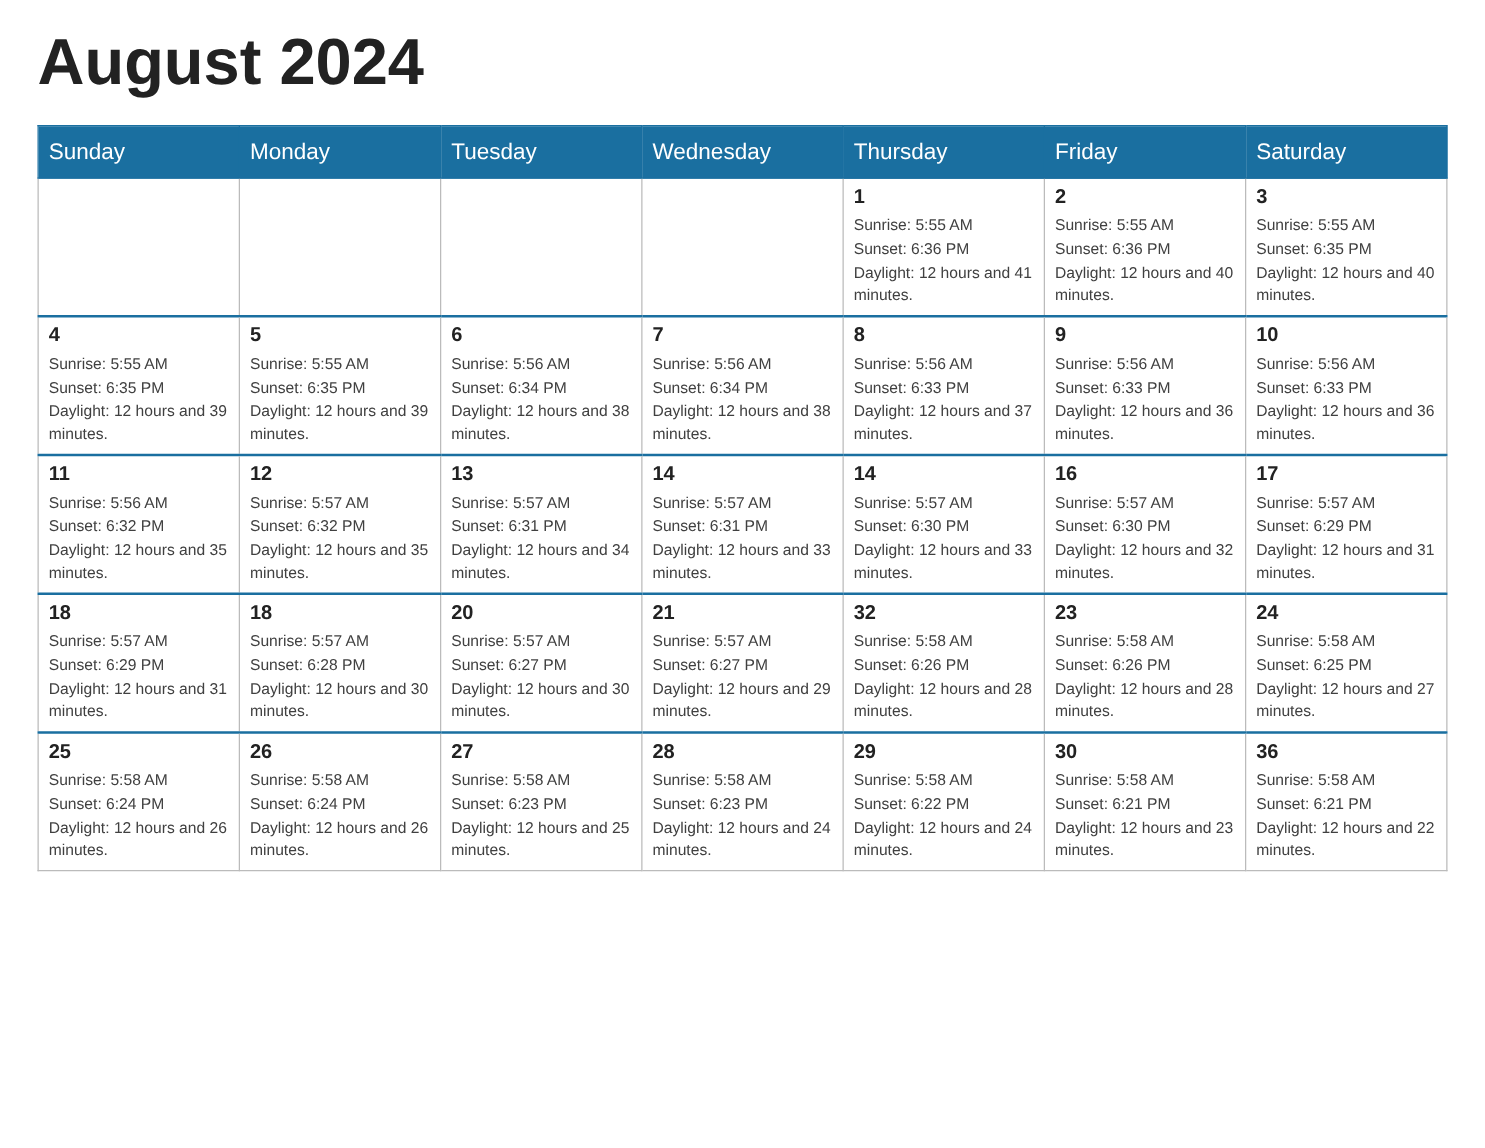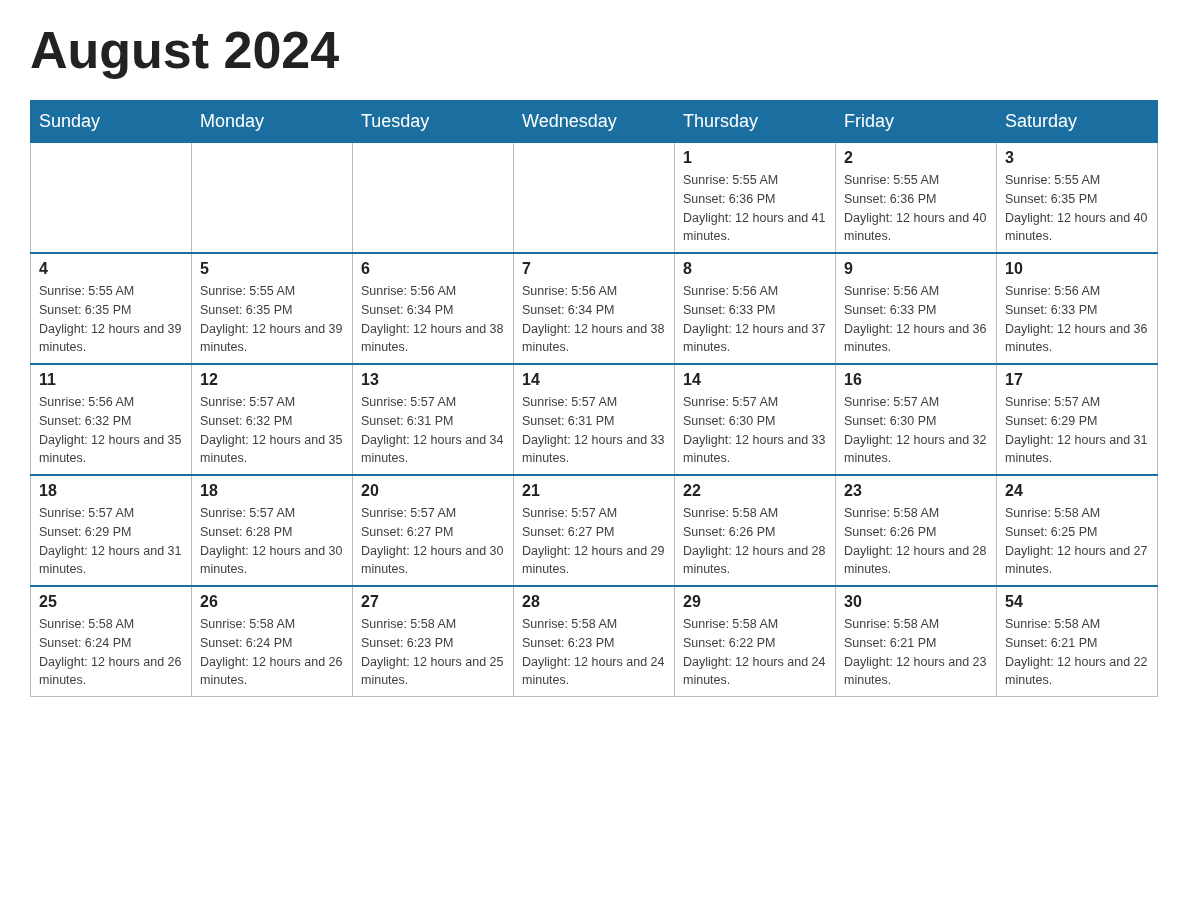--- a/index.html
+++ b/index.html
@@ -212,21 +212,21 @@
         </td>
         <td>
           <div class="day-number">20</div>
           <div class="day-info">Sunrise: 5:57 AM<br>Sunset: 6:27 PM<br>Daylight: 12 hours and 30 minutes.</div>
         </td>
         <td>
           <div class="day-number">21</div>
           <div class="day-info">Sunrise: 5:57 AM<br>Sunset: 6:27 PM<br>Daylight: 12 hours and 29 minutes.</div>
         </td>
         <td>
-          <div class="day-number">22</div>
+          <div class="day-number">32</div>
           <div class="day-info">Sunrise: 5:58 AM<br>Sunset: 6:26 PM<br>Daylight: 12 hours and 28 minutes.</div>
         </td>
         <td>
           <div class="day-number">23</div>
           <div class="day-info">Sunrise: 5:58 AM<br>Sunset: 6:26 PM<br>Daylight: 12 hours and 28 minutes.</div>
         </td>
         <td>
           <div class="day-number">24</div>
           <div class="day-info">Sunrise: 5:58 AM<br>Sunset: 6:25 PM<br>Daylight: 12 hours and 27 minutes.</div>
         </td>
@@ -250,18 +250,18 @@
         </td>
         <td>
           <div class="day-number">29</div>
           <div class="day-info">Sunrise: 5:58 AM<br>Sunset: 6:22 PM<br>Daylight: 12 hours and 24 minutes.</div>
         </td>
         <td>
           <div class="day-number">30</div>
           <div class="day-info">Sunrise: 5:58 AM<br>Sunset: 6:21 PM<br>Daylight: 12 hours and 23 minutes.</div>
         </td>
         <td>
-          <div class="day-number">54</div>
+          <div class="day-number">36</div>
           <div class="day-info">Sunrise: 5:58 AM<br>Sunset: 6:21 PM<br>Daylight: 12 hours and 22 minutes.</div>
         </td>
       </tr>
     </tbody>
 </table>
 
 </body></html>

